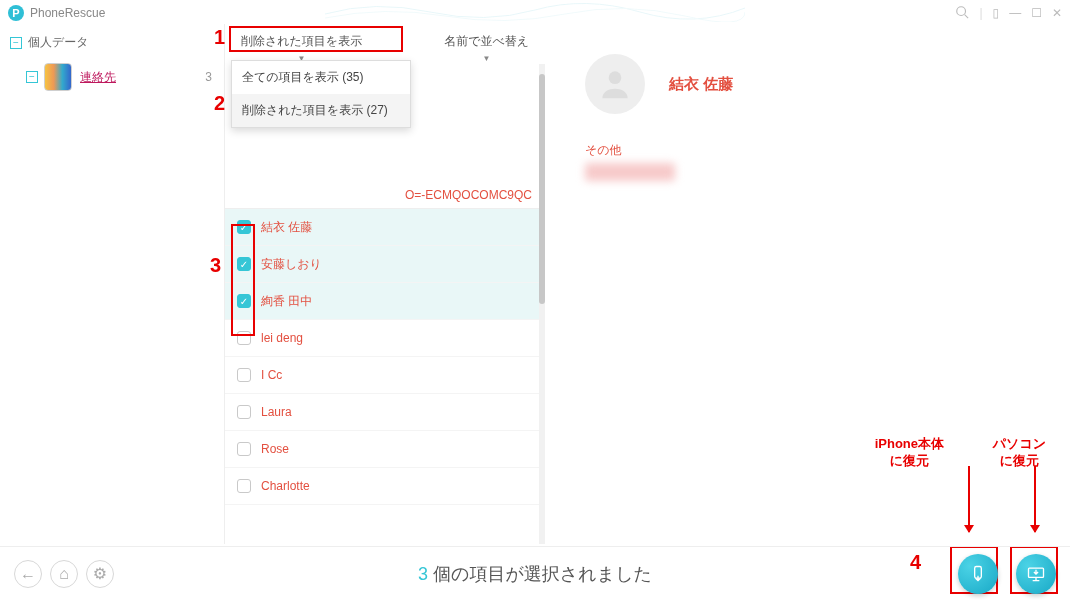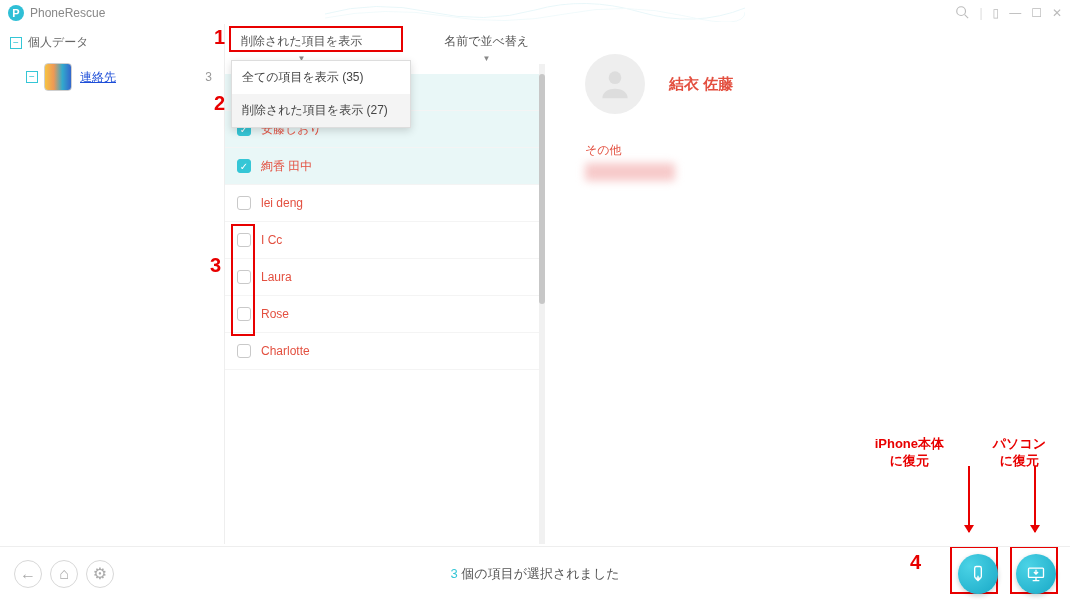--- a/index.html
+++ b/index.html
@@ -15,21 +15,21 @@
     .waves { position:absolute; left:50%; top:0; transform:translateX(-50%); width:420px; height:22px; opacity:.35; }
     .waves svg { width:100%; height:100%; }
 
     
     .main { display:flex; height:520px; }
     .sidebar { width:225px; border-right:1px solid #eee; padding:6px 0; font-size:12px; color:#666; }
     .side-row { display:flex; align-items:center; padding:4px 10px; }
     .toggle-sq { width:12px; height:12px; border:1px solid #35c6d6; color:#35c6d6; display:inline-flex; align-items:center; justify-content:center; font-size:10px; line-height:1; margin-right:6px; }
     .data-row { display:flex; align-items:center; padding:8px 10px 8px 26px; }
     .thumb { width:28px; height:28px; background:linear-gradient(90deg,#f6c343,#e95,#3ac,#36c); border-radius:4px; margin-right:8px; border:1px solid #cfcfcf; }
-    .data-row .label { flex:1; color:#1d4ed8;text-decoration:underline; }
+    .data-row .label { flex:1; color:#be185d;text-decoration:underline; }
     .data-row .count { color:#999; margin-right:2px; }
 
     
     .listcol { width:320px; position:relative; }
     .filterbar { display:flex; justify-content:space-between; align-items:center; padding:6px 10px 8px 10px; font-size:12px; color:#555; }
     .filterbtn { display:inline-flex; align-items:center; gap:4px; cursor:pointer; padding:3px 6px;flex-direction:column; }
     .caret { font-size:8px; color:#888; }
     
     .redbox { position:absolute; border:2px solid #e80000; pointer-events:none; }
 
@@ -56,21 +56,21 @@
 
     
     .anno { position:absolute; color:#e80000; font-size:13px; font-weight:bold; text-align:center; line-height:1.3;margin-top:8px; }
     .arrow { position:absolute; width:2px; background:#e80000; }
     .arrow::after { content:""; position:absolute; left:-4px; bottom:-1px; border-left:5px solid transparent; border-right:5px solid transparent; border-top:8px solid #e80000; }
     .step-num { position:absolute; color:#e80000; font-size:20px; font-weight:bold; }
 
     
     .footer { position:absolute; left:0; right:0; bottom:0; height:54px; border-top:1px solid #eee; display:flex; align-items:center; padding:0 14px; }
     .fbtn { width:28px; height:28px; border:1px solid #d8d8d8; border-radius:50%; display:flex; align-items:center; justify-content:center; color:#aaa; margin-right:8px; background:#fff; cursor:pointer; }
-    .status { position:absolute; left:50%; transform:translateX(-50%); font-size:13px; color:#555; }
+    .status { position:absolute; left:50%; transform:translateX(-50%); font-size:18px; color:#555; }
     .status .num { color:#35c6d6; }
     .actbtn { width:40px; height:40px; border-radius:50%; background:radial-gradient(circle at 30% 30%, #4bd3e6, #18a8c6); display:flex; align-items:center; justify-content:center; cursor:pointer; box-shadow:0 2px 5px rgba(0,0,0,.2); }
     .actbtn svg { width:20px; height:20px; stroke:#fff; stroke-width:1.6; fill:none; }
     .actwrap { position:absolute; right:14px; display:flex; gap:18px; align-items:center; }
   </style>
 </head>
 <body>
 
 <div class="titlebar">
   <div class="left">
@@ -125,20 +125,21 @@
 
     <div class="redbox" style="left:4px; top:2px; width:174px; height:26px;"></div>
 
     <div class="drop">
       <div class="drop-item">全ての項目を表示 (35)</div>
       <div class="drop-item sel">削除された項目を表示 (27)</div>
     </div>
 
     <div class="redbox" style="left:6px; top:68px; width:180px; height:30px;"></div>
 
+    <div class="group-hdr" style="padding-left:180px; color:#e35040;">O=-ECMQOCOMC9QC</div>
 
     <div class="rows" id="rows">
         <div class="item-row sel">
           <span class="chk on">✓</span>
           <span>結衣  佐藤</span>
         </div>
         <div class="item-row sel">
           <span class="chk on">✓</span>
           <span>安藤しおり</span>
         </div>

